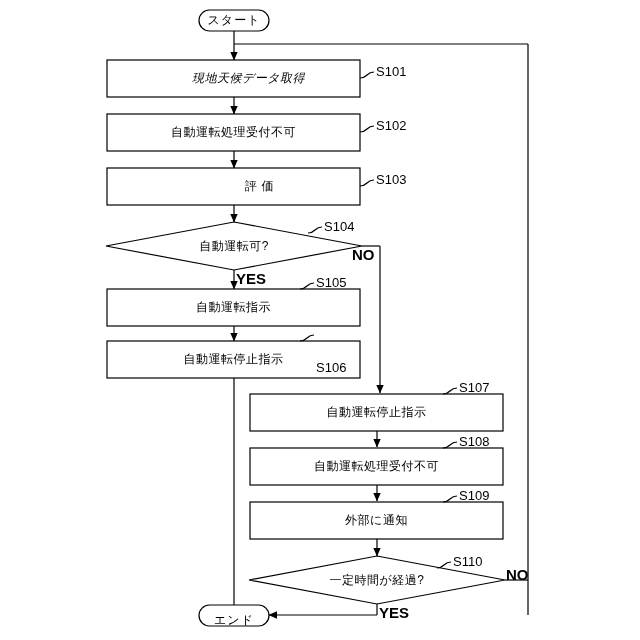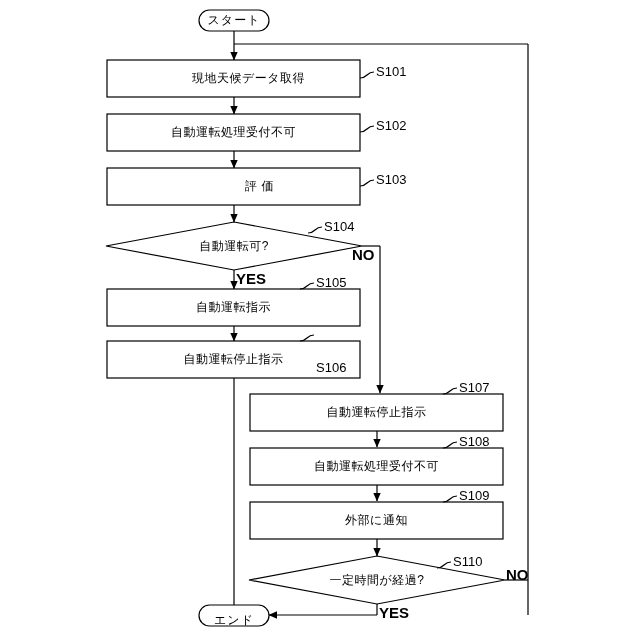--- a/index.html
+++ b/index.html
@@ -100,21 +100,21 @@
     <path d="M300,341 C308,341 306,335 314,335" fill="none" stroke="#000" stroke-width="1.2"></path>
     <path d="M443,394 C451,394 449,388 457,388" fill="none" stroke="#000" stroke-width="1.2"></path>
     <path d="M443,448 C451,448 449,442 457,442" fill="none" stroke="#000" stroke-width="1.2"></path>
     <path d="M443,502 C451,502 449,496 457,496" fill="none" stroke="#000" stroke-width="1.2"></path>
     <path d="M437,568 C445,568 443,562 451,562" fill="none" stroke="#000" stroke-width="1.2"></path>
   </svg>
 
   <div class="term-label" style="left:199px;top:10px;width:70px;height:21px;">スタート</div>
   <div class="term-label" style="left:199px;top:605px;width:70px;height:30px;">エンド</div>
 
-  <div class="node-label" style="left:107px;top:60px;width:283px;height:37px;">現地天候データ取得</div>
+  <div class="node-label" style="left:107px;top:60px;width:283px;height:37px;font-style:italic;">現地天候データ取得</div>
   <div class="node-label" style="left:107px;top:114px;width:253px;height:37px;">自動運転処理受付不可</div>
   <div class="node-label" style="left:107px;top:168px;width:253px;height:37px;padding-left:26px;">評 価</div>
   <div class="node-label" style="left:154px;top:234px;width:160px;height:24px;">自動運転可?</div>
   <div class="node-label" style="left:107px;top:289px;width:253px;height:37px;">自動運転指示</div>
   <div class="node-label" style="left:107px;top:341px;width:253px;height:37px;">自動運転停止指示</div>
   <div class="node-label" style="left:250px;top:394px;width:253px;height:37px;">自動運転停止指示</div>
   <div class="node-label" style="left:250px;top:448px;width:253px;height:37px;">自動運転処理受付不可</div>
   <div class="node-label" style="left:250px;top:502px;width:253px;height:37px;">外部に通知</div>
   <div class="node-label" style="left:297px;top:568px;width:160px;height:24px;">一定時間が経過?</div>
 

